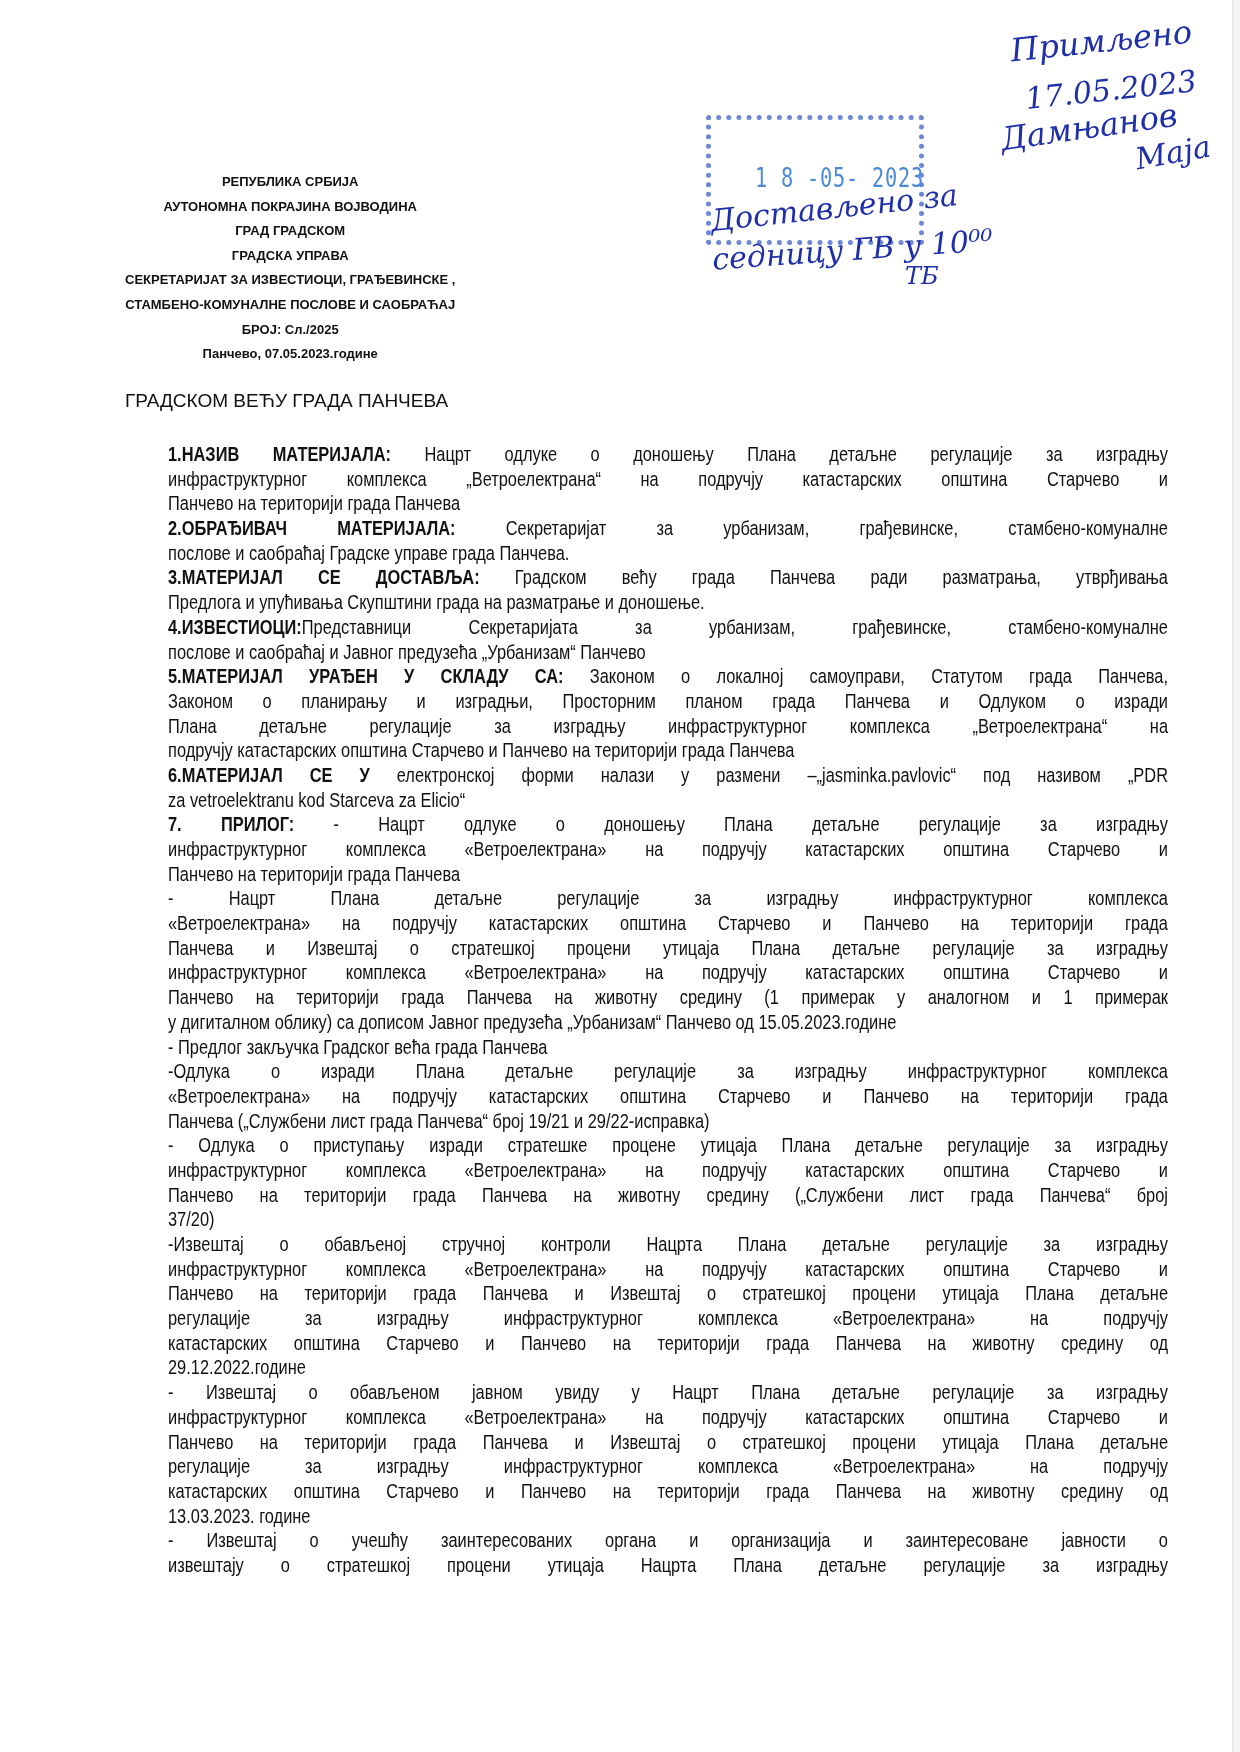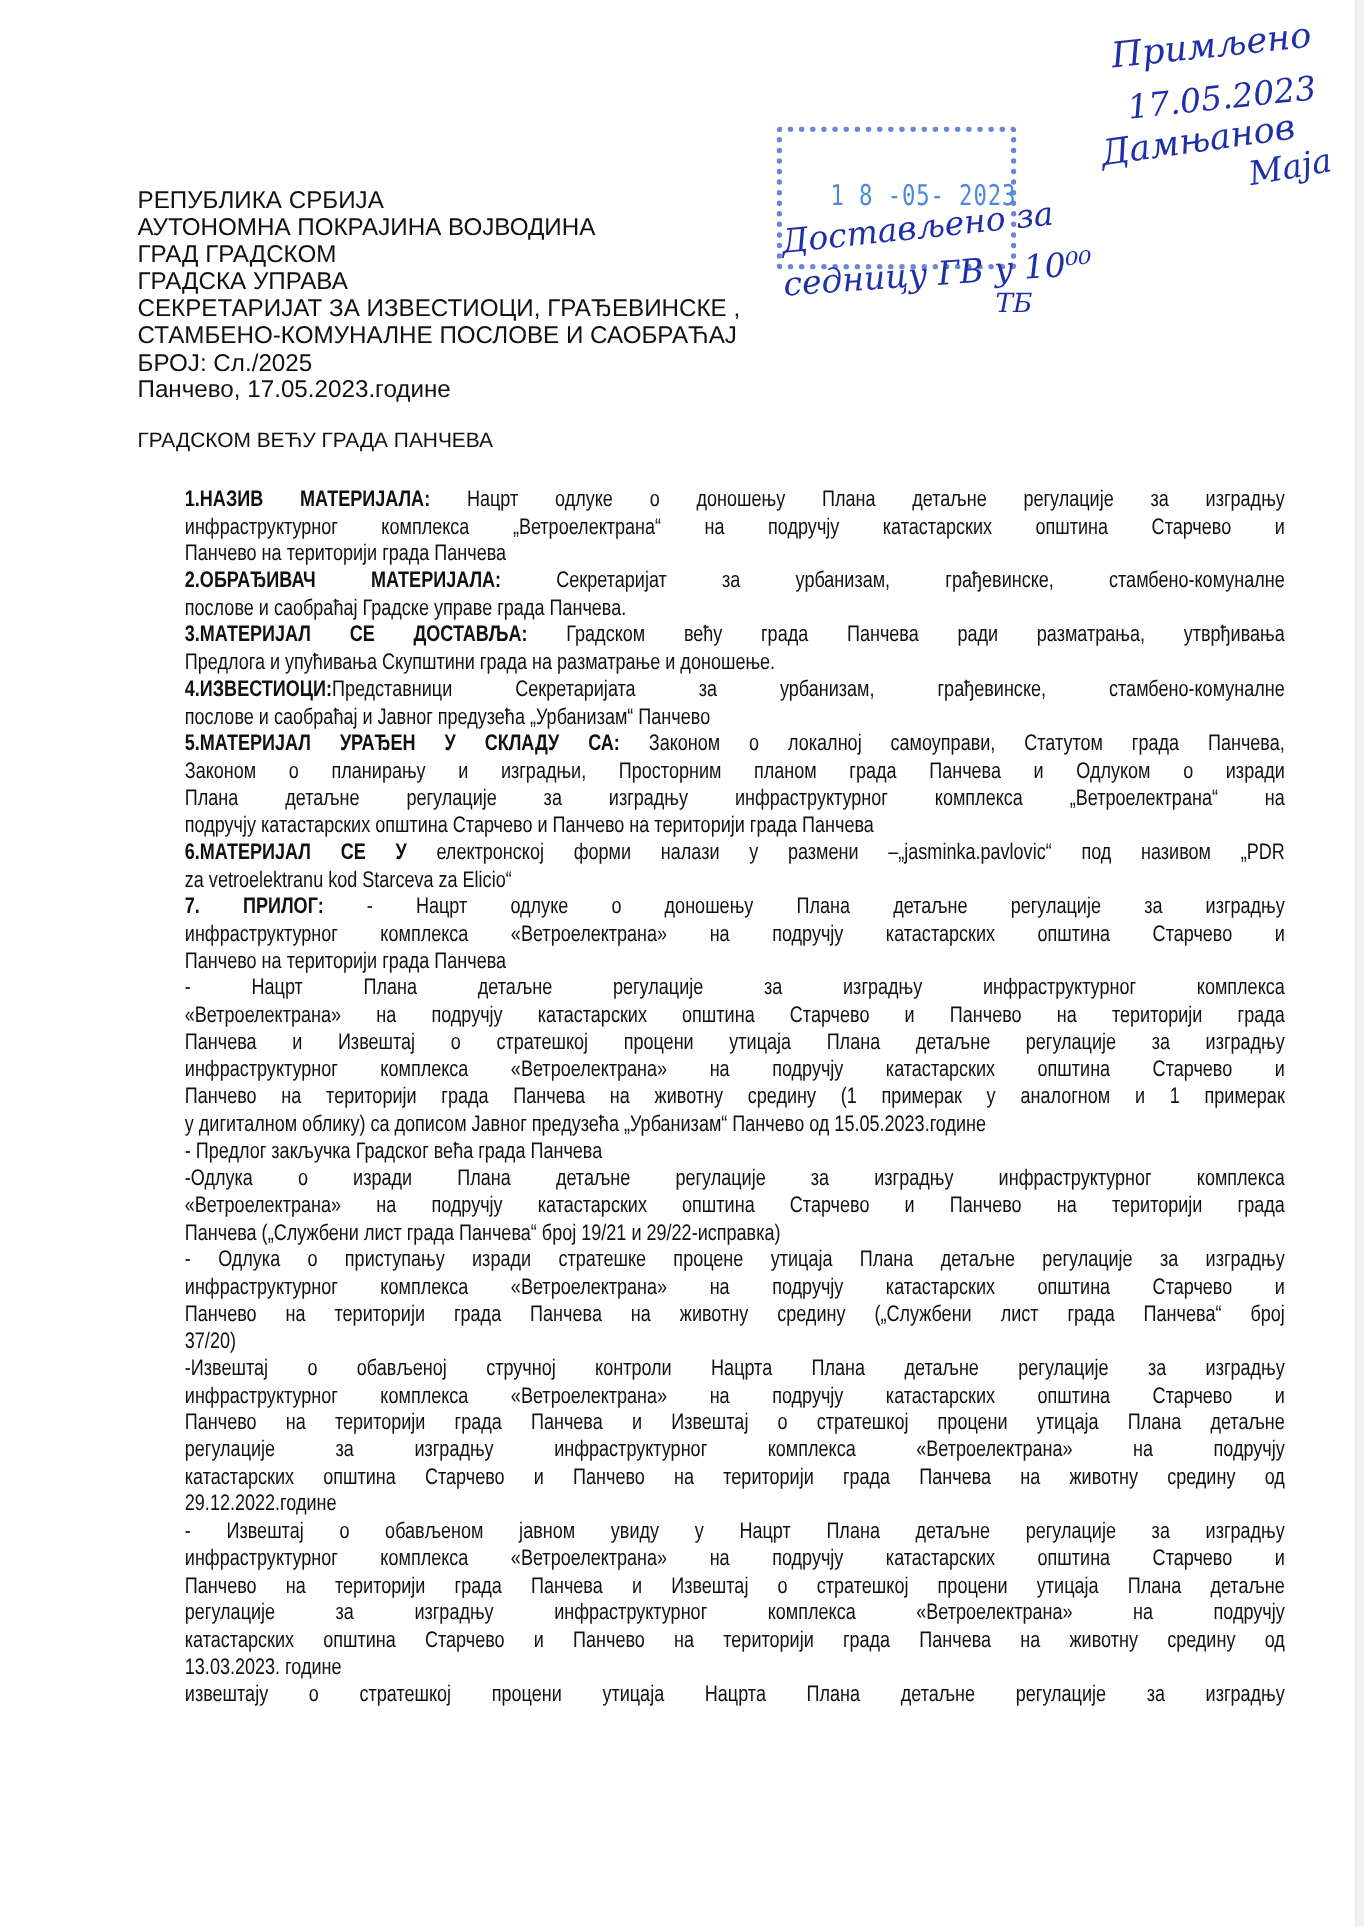--- a/index.html
+++ b/index.html
@@ -11,22 +11,23 @@
     position: relative;
   }
   .page {
     position: absolute; left: 0; top: 0;
     width: 1232px; height: 1752px;
     background: #ffffff;
     border-right: 1px solid #e4e4e4;
   }
   .header {
     position: absolute; left: 125px; top: 170px;
-    font-weight: normal; font-size: 22px; line-height: 24.6px;
+    font-weight: bold; font-size: 13px; line-height: 24.6px;
     white-space: nowrap;
+    text-align: center;
   }
   .addressee {
     position: absolute; left: 125px; top: 388px;
     font-size: 19px; line-height: 25px; white-space: nowrap;
   }
   .body {
     position: absolute; left: 125px; top: 442px;
     width: 1000px;
     font-size: 20.5px; line-height: 24.7px; margin-left: 43px;
   }
@@ -66,21 +67,21 @@
 <div class="page">
 
   <div class="header">
     <div>РЕПУБЛИКА СРБИЈА</div>
     <div>АУТОНОМНА ПОКРАЈИНА ВОЈВОДИНА</div>
     <div>ГРАД ГРАДСКОМ</div>
     <div>ГРАДСКА УПРАВА</div>
     <div>СЕКРЕТАРИЈАТ ЗА ИЗВЕСТИОЦИ, ГРАЂЕВИНСКЕ ,</div>
     <div>СТАМБЕНО-КОМУНАЛНЕ ПОСЛОВЕ И САОБРАЋАЈ</div>
     <div>БРОЈ: Сл./2025</div>
-    <div>Панчево, 17.05.2023.године</div>
+    <div>Панчево, 07.05.2023.године</div>
   </div>
 
   <div class="stamp"></div>
   <div class="stamp-date">1 8 -05- 2023</div>
   <div class="hand hand1">Достављено за</div>
   <div class="hand hand2">седницу ГВ у 10⁰⁰</div>
   <div class="hand hand3">ТБ</div>
 
   <div class="hand hand4">Примљено</div>
   <div class="hand hand5">17.05.2023</div>
@@ -127,15 +128,16 @@
       <div class="line"><span class="inner" style="transform: scaleX(0.8); word-spacing: 27.4466px;"><span>Панчево на територији града Панчева и Извештај о стратешкој процени утицаја Плана детаљне</span></span></div>
       <div class="line"><span class="inner" style="transform: scaleX(0.8); word-spacing: 63.0804px;"><span>регулације за изградњу инфраструктурног комплекса «Ветроелектрана» на подручју</span></span></div>
       <div class="line"><span class="inner" style="transform: scaleX(0.8); word-spacing: 27.4844px;"><span>катастарских општина Старчево и Панчево на територији града Панчева на животну средину од</span></span></div>
       <div class="line"><span class="inner" style="transform: scaleX(0.8);"><span>29.12.2022.године</span></span></div>
       <div class="line"><span class="inner" style="transform: scaleX(0.8); word-spacing: 34.8464px;"><span>- Извештај о обављеном јавном увиду у Нацрт Плана детаљне регулације за изградњу</span></span></div>
       <div class="line"><span class="inner" style="transform: scaleX(0.8); word-spacing: 42.5977px;"><span>инфраструктурног комплекса «Ветроелектрана» на подручју катастарских општина Старчево и</span></span></div>
       <div class="line"><span class="inner" style="transform: scaleX(0.8); word-spacing: 27.4466px;"><span>Панчево на територији града Панчева и Извештај о стратешкој процени утицаја Плана детаљне</span></span></div>
       <div class="line"><span class="inner" style="transform: scaleX(0.8); word-spacing: 63.0804px;"><span>регулације за изградњу инфраструктурног комплекса «Ветроелектрана» на подручју</span></span></div>
       <div class="line"><span class="inner" style="transform: scaleX(0.8); word-spacing: 27.4844px;"><span>катастарских општина Старчево и Панчево на територији града Панчева на животну средину од</span></span></div>
       <div class="line"><span class="inner" style="transform: scaleX(0.8);"><span>13.03.2023. године</span></span></div>
+      <div class="line"><span class="inner" style="transform: scaleX(0.8); word-spacing: 35.5057px;"><span>- Извештај о учешћу заинтересованих органа и организација и заинтересоване јавности о</span></span></div>
       <div class="line"><span class="inner" style="transform: scaleX(0.8); word-spacing: 40.4781px;"><span>извештају о стратешкој процени утицаја Нацрта Плана детаљне регулације за изградњу</span></span></div>
     </div>
 </div>
 
 </body></html>

